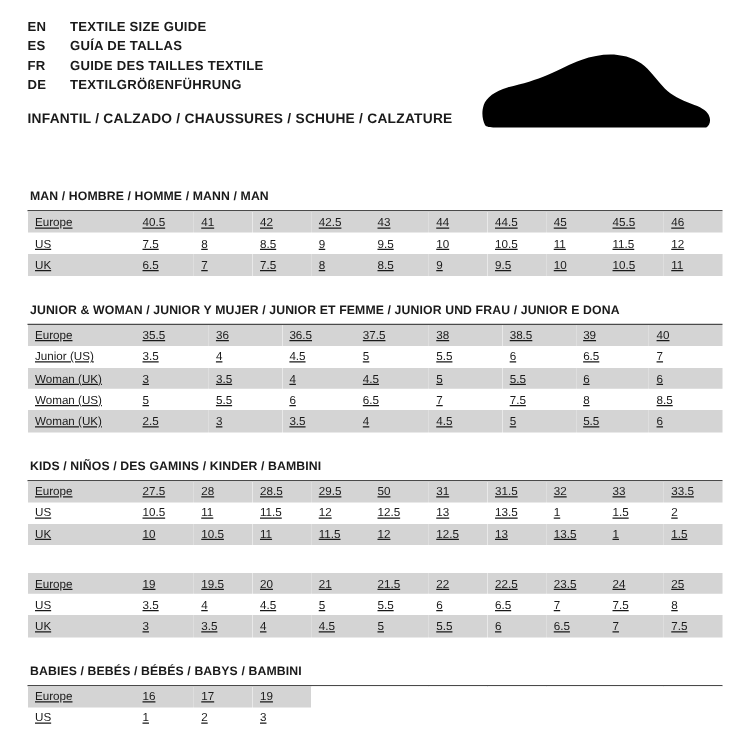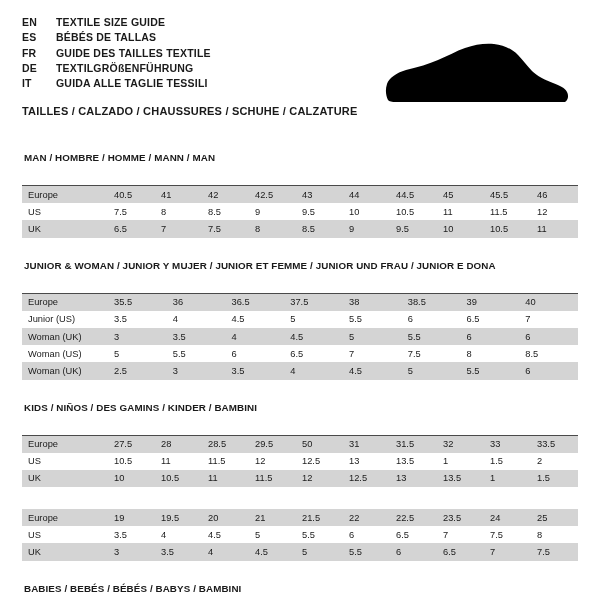--- a/index.html
+++ b/index.html
@@ -66,28 +66,29 @@
   .section {
     margin-top: 22px;
   }
   .section.first {
     margin-top: 36px;
   }
   .section-title {
     font-size: 9.8px;
     font-weight: bold;
     letter-spacing: 0.1px;
-    padding: 0 0 22px 2px;
+    padding: 0 0 5px 2px;
     border-bottom: 1px solid #4a4a4a;
   }
   table.size-table {
     width: 100%;
     border-collapse: collapse;
     font-size: 9.3px;
     table-layout: fixed;
+    text-decoration: underline;
   }
   table.size-table td {
     padding: 3.6px 0 3.6px 6px;
     text-align: left;
     color: #1a1a1a;
     white-space: nowrap;
     overflow: hidden;
   }
   table.size-table td.rowlabel {
     width: 80px;
@@ -109,33 +110,29 @@
   <div class="header">
 
     <table class="lang-table">
       <tbody>
         <tr>
           <td class="lang-code">EN</td>
           <td class="lang-text">TEXTILE SIZE GUIDE</td>
         </tr>
         <tr>
           <td class="lang-code">ES</td>
-          <td class="lang-text">BÉBÉS DE TALLAS</td>
+          <td class="lang-text">GUÍA DE TALLAS</td>
         </tr>
         <tr>
           <td class="lang-code">FR</td>
           <td class="lang-text">GUIDE DES TAILLES TEXTILE</td>
         </tr>
         <tr>
           <td class="lang-code">DE</td>
           <td class="lang-text">TEXTILGRÖßENFÜHRUNG</td>
-        </tr>
-        <tr>
-          <td class="lang-code">IT</td>
-          <td class="lang-text">GUIDA ALLE TAGLIE TESSILI</td>
         </tr>
       </tbody>
     </table>
 
     <div class="shoe-wrap">
       <svg viewBox="0 0 190 74" width="190" height="74" aria-hidden="true">
         <path fill="#000000" d="
           M6,60
           C4,56 3,50 5,44
           C7,38 14,33 24,30
@@ -146,21 +143,21 @@
           C141,20 145,26 150,31
           C155,36 163,40 171,43
           C178,45.5 183,48 185,52
           C187,56 186,60 183,62
           L14,62
           C10,62 7,61.5 6,60 Z">
         </path>
       </svg>
     </div>
 
-    <div class="footwear-line">TAILLES / CALZADO / CHAUSSURES / SCHUHE / CALZATURE</div>
+    <div class="footwear-line">INFANTIL / CALZADO / CHAUSSURES / SCHUHE / CALZATURE</div>
   </div>
 
   <div class="section first">
     <div class="section-title">MAN / HOMBRE / HOMME / MANN / MAN</div>
     <table class="size-table">
       <tbody>
         <tr class="shaded">
           <td class="rowlabel">Europe</td>
           <td>40.5</td>
           <td>41</td>

